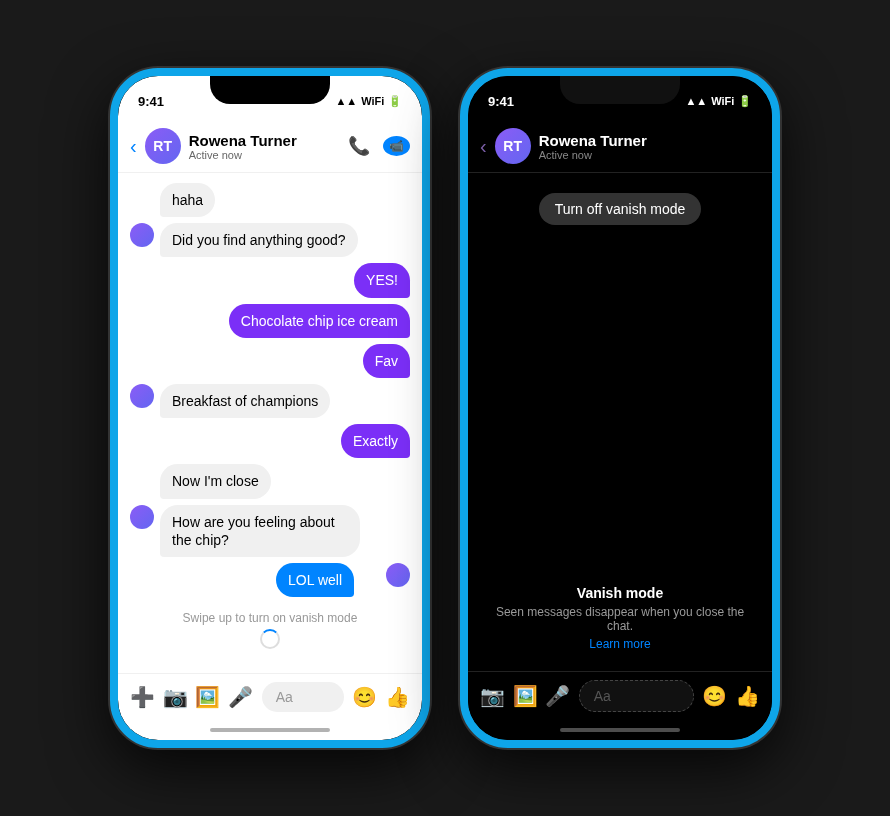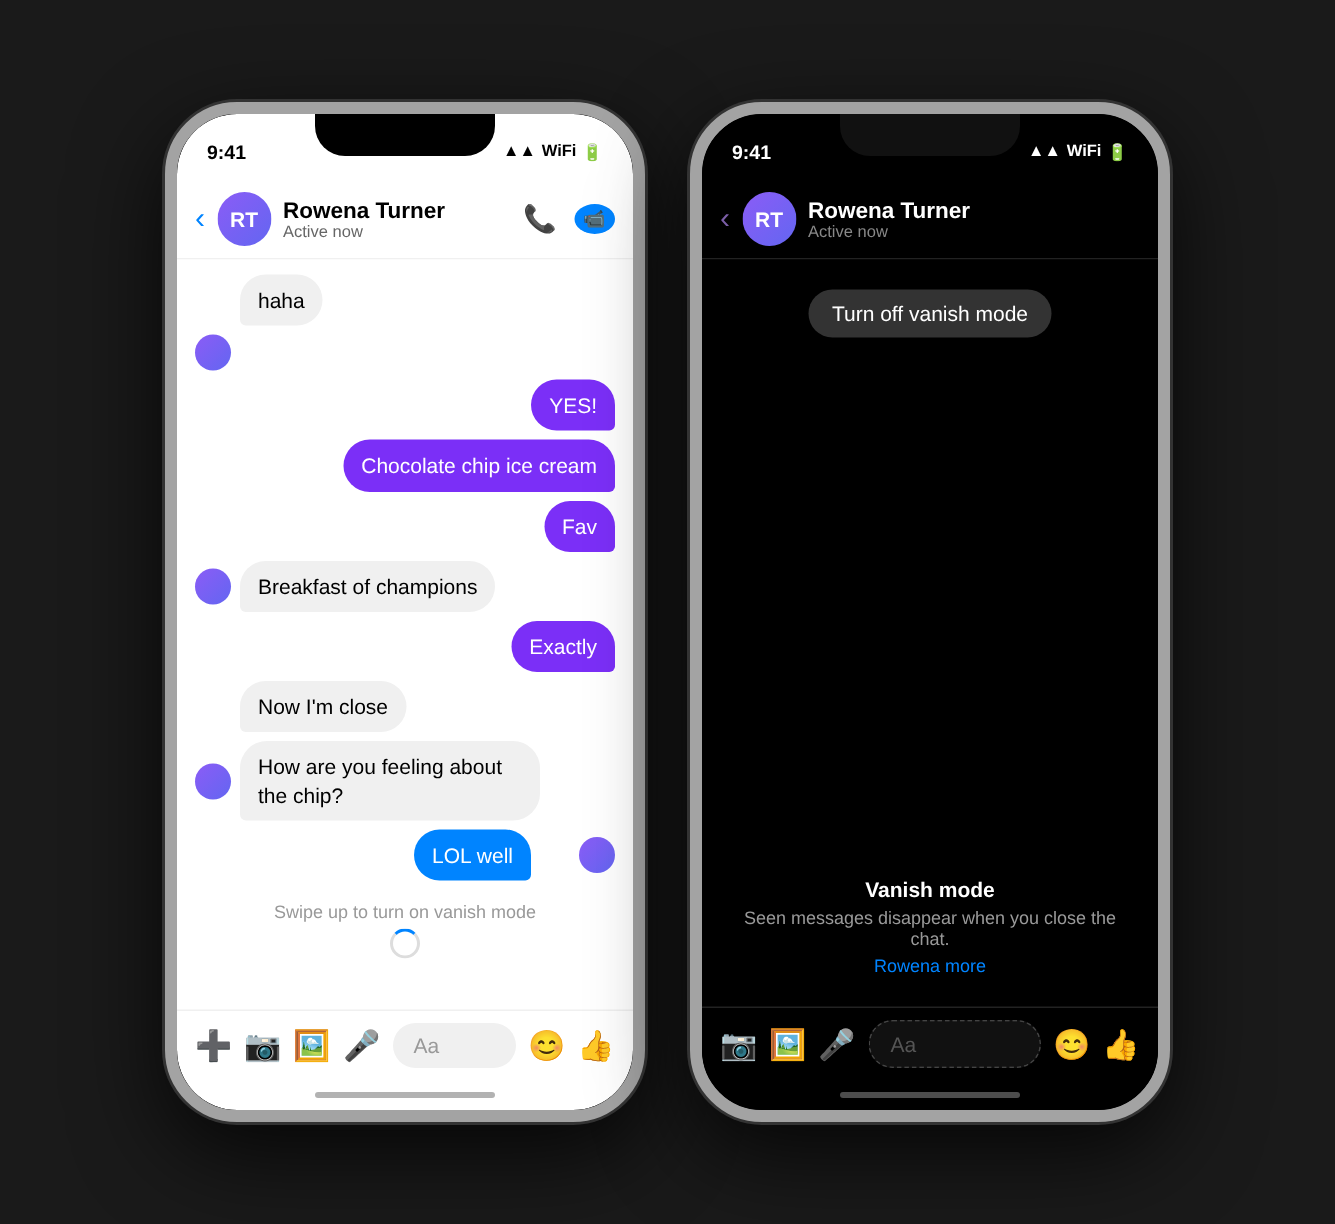--- a/index.html
+++ b/index.html
@@ -21,21 +21,21 @@
       align-items: center;
       padding: 20px;
     }
 
     
     .phone {
       width: 320px;
       height: 680px;
       background: #000;
       border-radius: 48px;
-      border: 8px solid #a3a3a3;
+      border: 8px solid #0ea5e9;
       position: relative;
       box-shadow: 0 0 0 2px #333, 0 20px 60px rgba(0,0,0,0.8);
       overflow: hidden;
     }
 
     .phone-inner {
       width: 100%;
       height: 100%;
       border-radius: 40px;
       overflow: hidden;
@@ -183,21 +183,21 @@
       flex-direction: column;
       gap: 4px;
     }
 
     .phone-light .messages-area {
       background: #fff;
     }
 
     .msg-row {
       display: flex;
-      align-items: center;
+      align-items: flex-start;
       gap: 6px;
       margin-bottom: 2px;
     }
 
     .msg-row.sent {
       justify-content: flex-end;
     }
 
     .msg-row.received {
       justify-content: flex-start;
@@ -402,20 +402,21 @@
         </div>
 
         <div class="messages-area">
           <div class="msg-row received">
             <div class="msg-avatar hidden"></div>
             <div class="bubble received">haha</div>
           </div>
 
           <div class="msg-row received">
             <div class="msg-avatar"></div>
+            <div class="bubble received">Did you find anything good?</div>
           </div>
 
           <div class="msg-row sent">
             <div class="bubble sent">YES!</div>
           </div>
 
           <div class="msg-row sent">
             <div class="bubble sent">Chocolate chip ice cream</div>
           </div>
 
@@ -494,21 +495,21 @@
             <div class="header-status" style="color:#888;">Active now</div>
           </div>
         </div>
 
         <div class="vanish-content">
           <div class="vanish-badge">Turn off vanish mode</div>
 
           <div class="vanish-info">
             <div class="vanish-title">Vanish mode</div>
             <div>Seen messages disappear when you close the chat.</div>
-            <div class="vanish-learn">Rowena more</div>
+            <div class="vanish-learn">Learn more</div>
           </div>
         </div>
 
         <div class="chat-toolbar" style="border-top:1px solid #222;background:#000;">
           <span class="toolbar-icon">📷</span>
           <span class="toolbar-icon">🖼️</span>
           <span class="toolbar-icon">🎤</span>
           <div class="input-box" style="border:1px dashed #444;background:#111;color:#555;">Aa</div>
           <span class="toolbar-icon">😊</span>
           <span class="toolbar-icon">👍</span>

